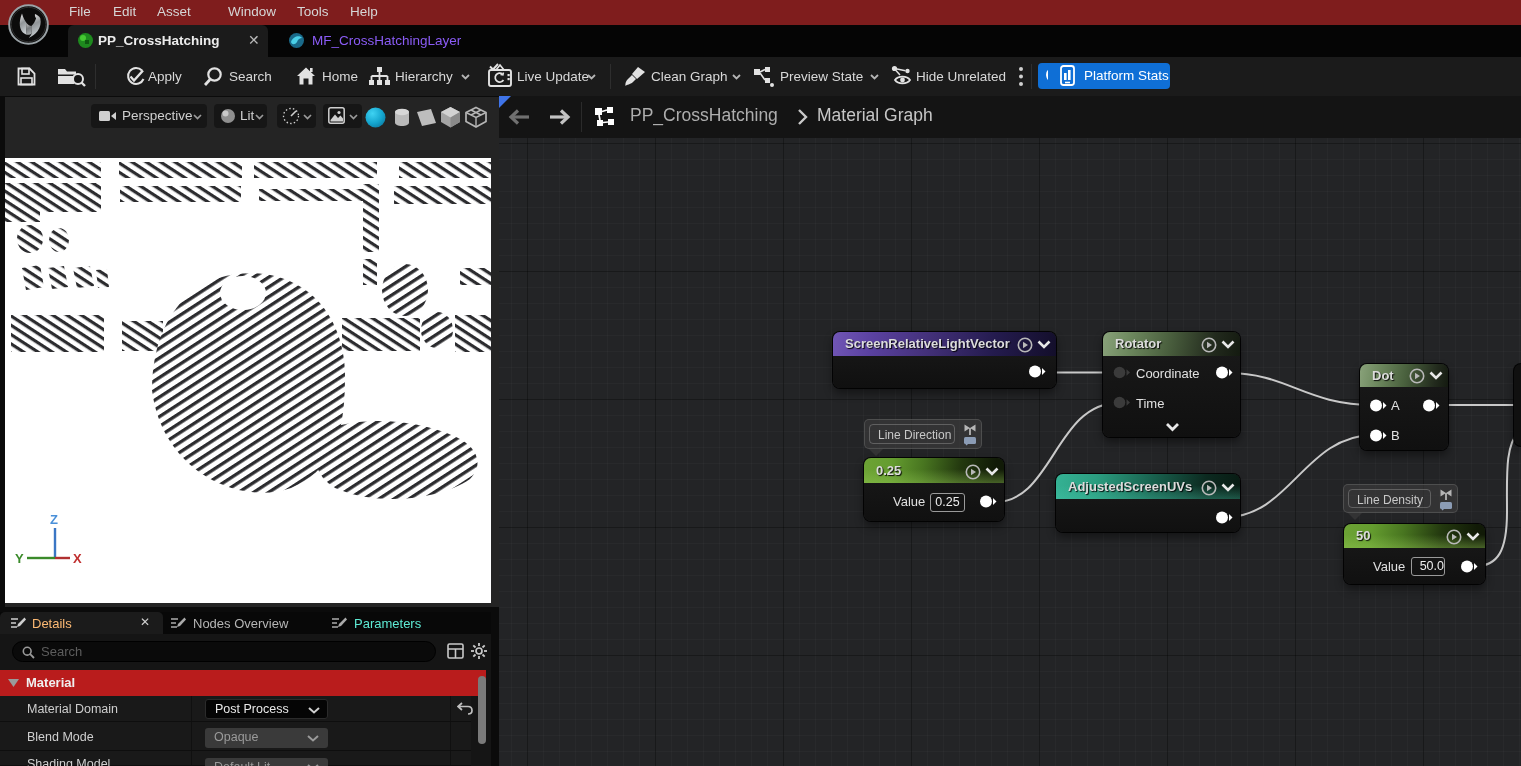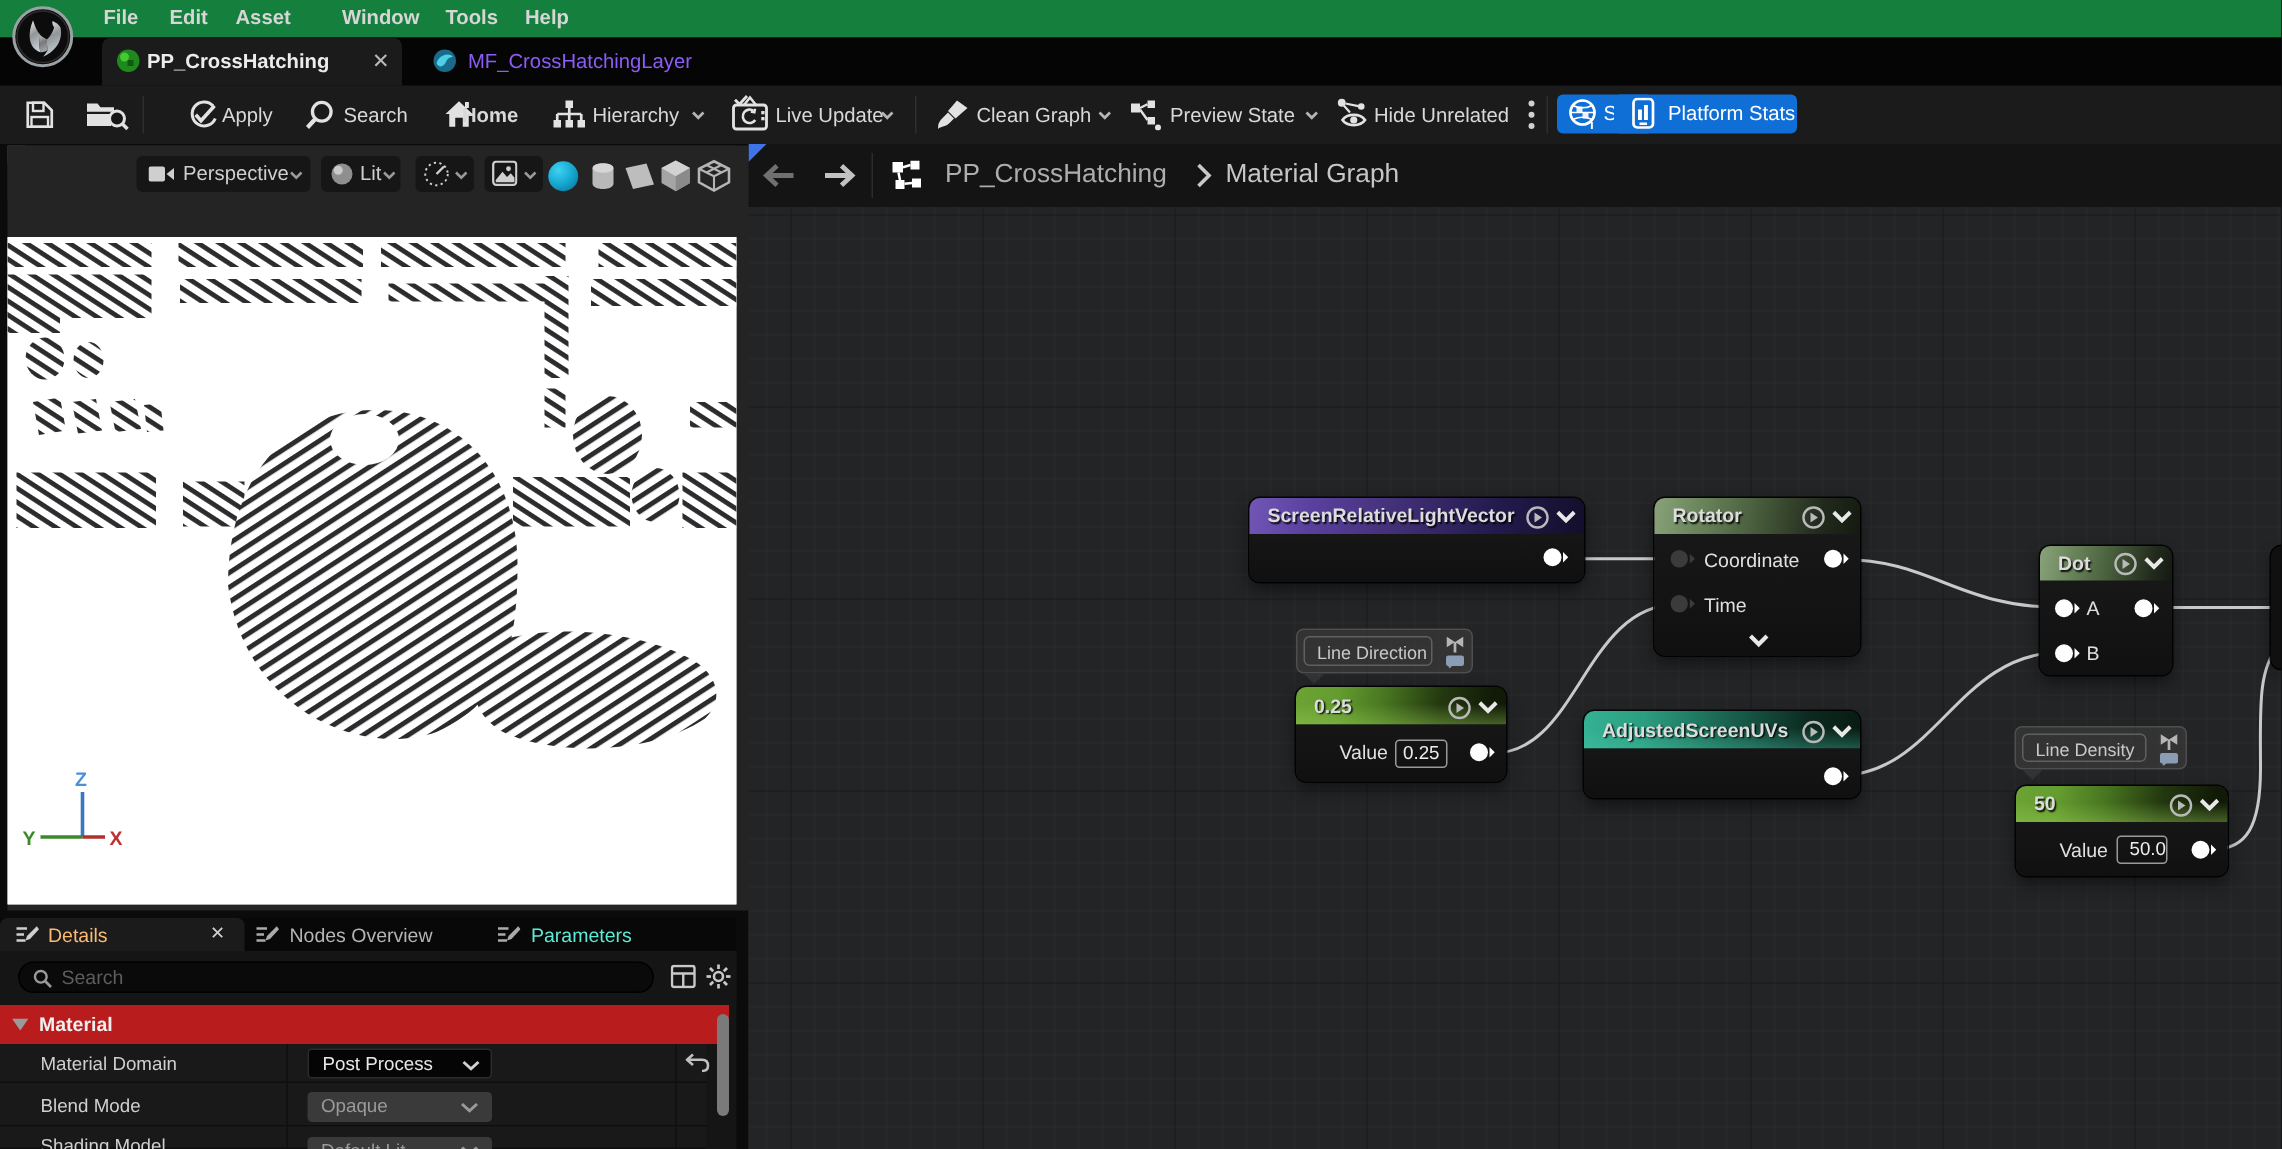--- a/index.html
+++ b/index.html
@@ -2,21 +2,21 @@
 <html><head>
 <meta charset="utf-8">
 <style>
 * { margin:0; padding:0; box-sizing:border-box; }
 html,body { width:1521px; height:766px; overflow:hidden; background:#0b0b0b;
   font-family:"Liberation Sans", sans-serif; }
 .abs { position:absolute; }
 #root { position:relative; width:1521px; height:766px; }
 
 
-#menubar { position:absolute; left:0; top:0; width:1521px; height:25px; background:#15803d;font-weight:bold; }
+#menubar { position:absolute; left:0; top:0; width:1521px; height:25px; background:#7f1d1d; }
 .menuitem { position:absolute; top:4px; font-size:13.5px; color:#d6d6d6; }
 #uelogo { position:absolute; left:7px; top:3px; width:43px; height:43px; z-index:30; }
 
 
 #tabrow { position:absolute; left:0; top:25px; width:1521px; height:32px; background:#050505; }
 #tab1 { position:absolute; left:68px; top:0; width:200px; height:32px; background:#1b1b1b;
   border-radius:6px 6px 0 0; }
 #tab1 .ttl { position:absolute; left:30px; top:8px; font-size:13.5px; color:#ececec; font-weight:bold;}
 #tab1 .tx { position:absolute; left:180px; top:7px; font-size:14px; color:#b9b9b9; }
 #tab2 { position:absolute; left:276px; top:0; width:200px; height:32px; }
@@ -150,21 +150,21 @@
   <svg class="abs" style="left:203px;top:9px;" width="21" height="21" viewBox="0 0 21 21">
     <circle cx="11.5" cy="8.5" r="6.2" fill="none" stroke="#e2e2e2" stroke-width="2.2"></circle>
     <line x1="7" y1="13.5" x2="2" y2="19" stroke="#e2e2e2" stroke-width="2.8"></line>
   </svg>
   <span class="tbtxt" style="left:229px;">Search</span>
 
   <svg class="abs" style="left:295px;top:8px;" width="22" height="22" viewBox="0 0 22 22">
     <path d="M2,11 L11,2.5 L20,11 H17.5 V19.5 H13.5 V13.5 H8.5 V19.5 H4.5 V11 Z" fill="#e2e2e2"></path>
         <rect x="15" y="3" width="2.6" height="4" fill="#e2e2e2"></rect>
   </svg>
-  <span class="tbtxt" style="left:308px;font-weight:bold;">Home</span>
+  <span class="tbtxt" style="left:322px;">Home</span>
 
   <svg class="abs" style="left:368px;top:9px;" width="23" height="21" viewBox="0 0 23 21">
     <rect x="9" y="1" width="5" height="5" fill="#e2e2e2"></rect>
     <path d="M11.5,6 V10 M3.5,10 H19.5 M3.5,10 V14 M19.5,10 V14 M11.5,10 V14" stroke="#e2e2e2" stroke-width="1.8" fill="none"></path>
     <rect x="1" y="14" width="5" height="5" fill="#e2e2e2"></rect>
     <rect x="9" y="14" width="5" height="5" fill="#e2e2e2"></rect>
     <rect x="17" y="14" width="5" height="5" fill="#e2e2e2"></rect>
   </svg>
   <span class="tbtxt" style="left:395px;">Hierarchy</span>
   <svg class="chev" style="left:461px;" viewBox="0 0 9 6">
@@ -227,21 +227,21 @@
   <div class="bluebtn" style="left:1038px;width:64px;">
     <svg class="abs" style="left:7px;top:2px;" width="22" height="22" viewBox="0 0 22 22">
       <circle cx="10" cy="10" r="8" fill="none" stroke="#fff" stroke-width="1.8"></circle>
       <path d="M10,2 a8,8 0 0 0 0,16 M10,2 a8,8 0 0 1 0,16 M2,10 h16 M4,5.5 a10,7 0 0 0 12,0 M4,14.5 a10,7 0 0 1 12,0" stroke="#fff" stroke-width="1" fill="none"></path>
       <rect x="6" y="6" width="4" height="4" fill="#fff" opacity="0.9"></rect>
       <rect x="10" y="10" width="4" height="4" fill="#fff" opacity="0.9"></rect>
       <text x="15" y="21" font-size="9" font-weight="bold" fill="#fff">i</text>
     </svg>
     <span class="abs" style="left:31px;top:5px;">Stats</span>
   </div>
-  <div class="bluebtn" style="left:1076px;width:122px;">
+  <div class="bluebtn" style="left:1048px;width:122px;">
     <svg class="abs" style="left:10px;top:2px;" width="20" height="22" viewBox="0 0 20 22">
       <rect x="3" y="1" width="13" height="19" rx="2.5" fill="none" stroke="#fff" stroke-width="1.8"></rect>
       <rect x="6" y="8" width="2.6" height="7" fill="#fff"></rect>
       <rect x="10" y="5" width="2.6" height="10" fill="#fff"></rect>
       <line x1="7" y1="17.5" x2="12" y2="17.5" stroke="#fff" stroke-width="1.6"></line>
     </svg>
     <span class="abs" style="left:36px;top:5px;">Platform Stats</span>
   </div>
 </div>
 

